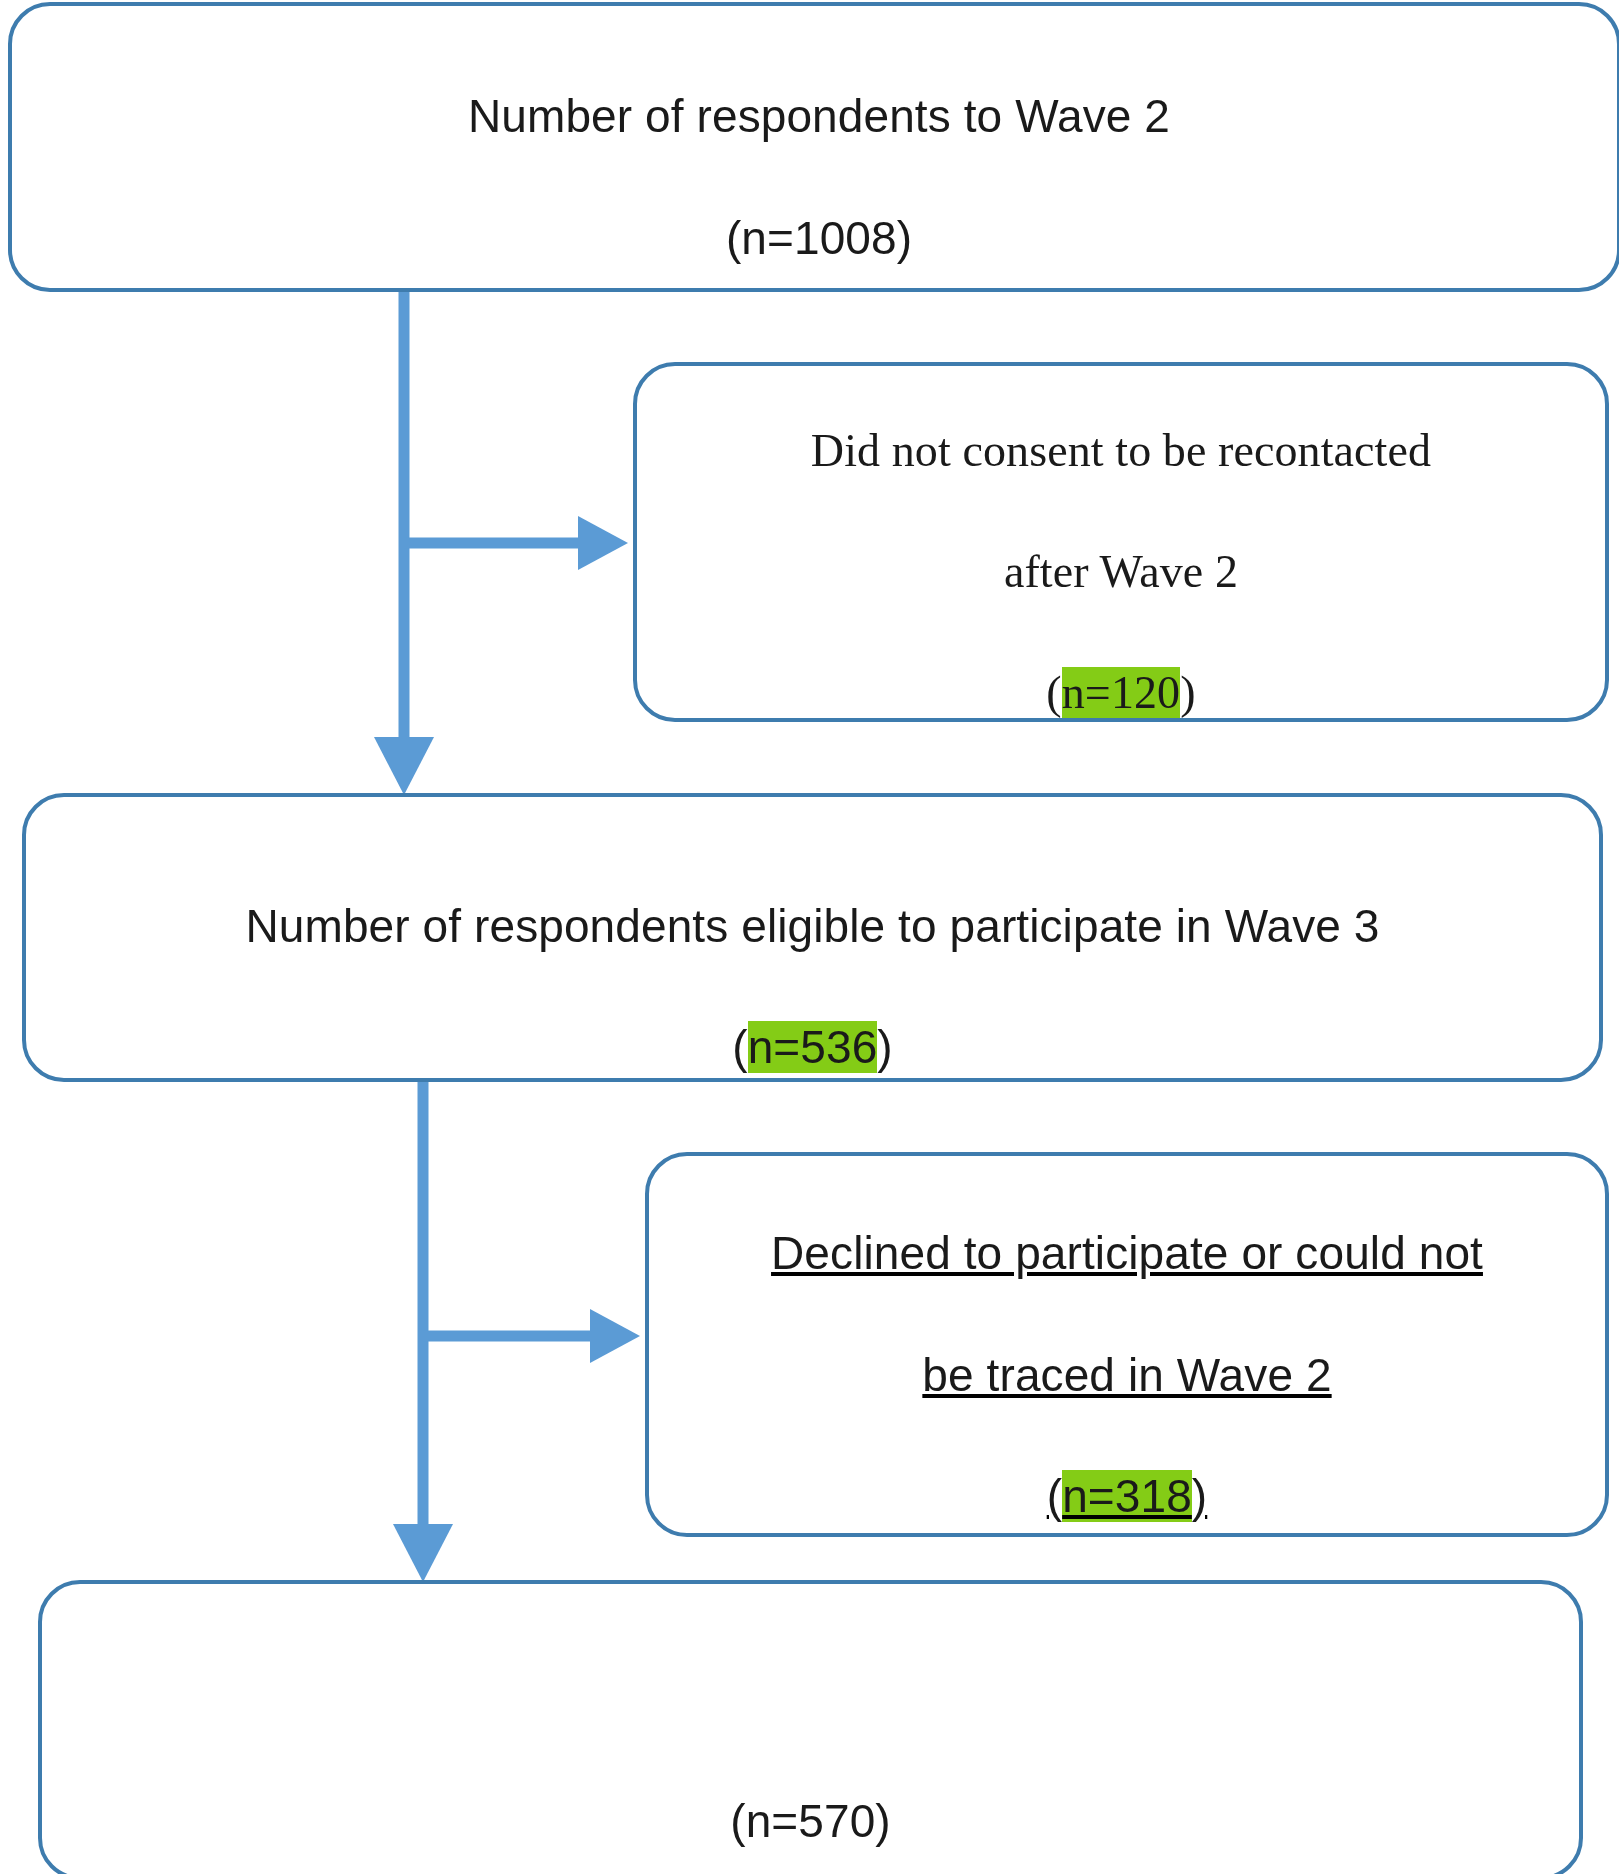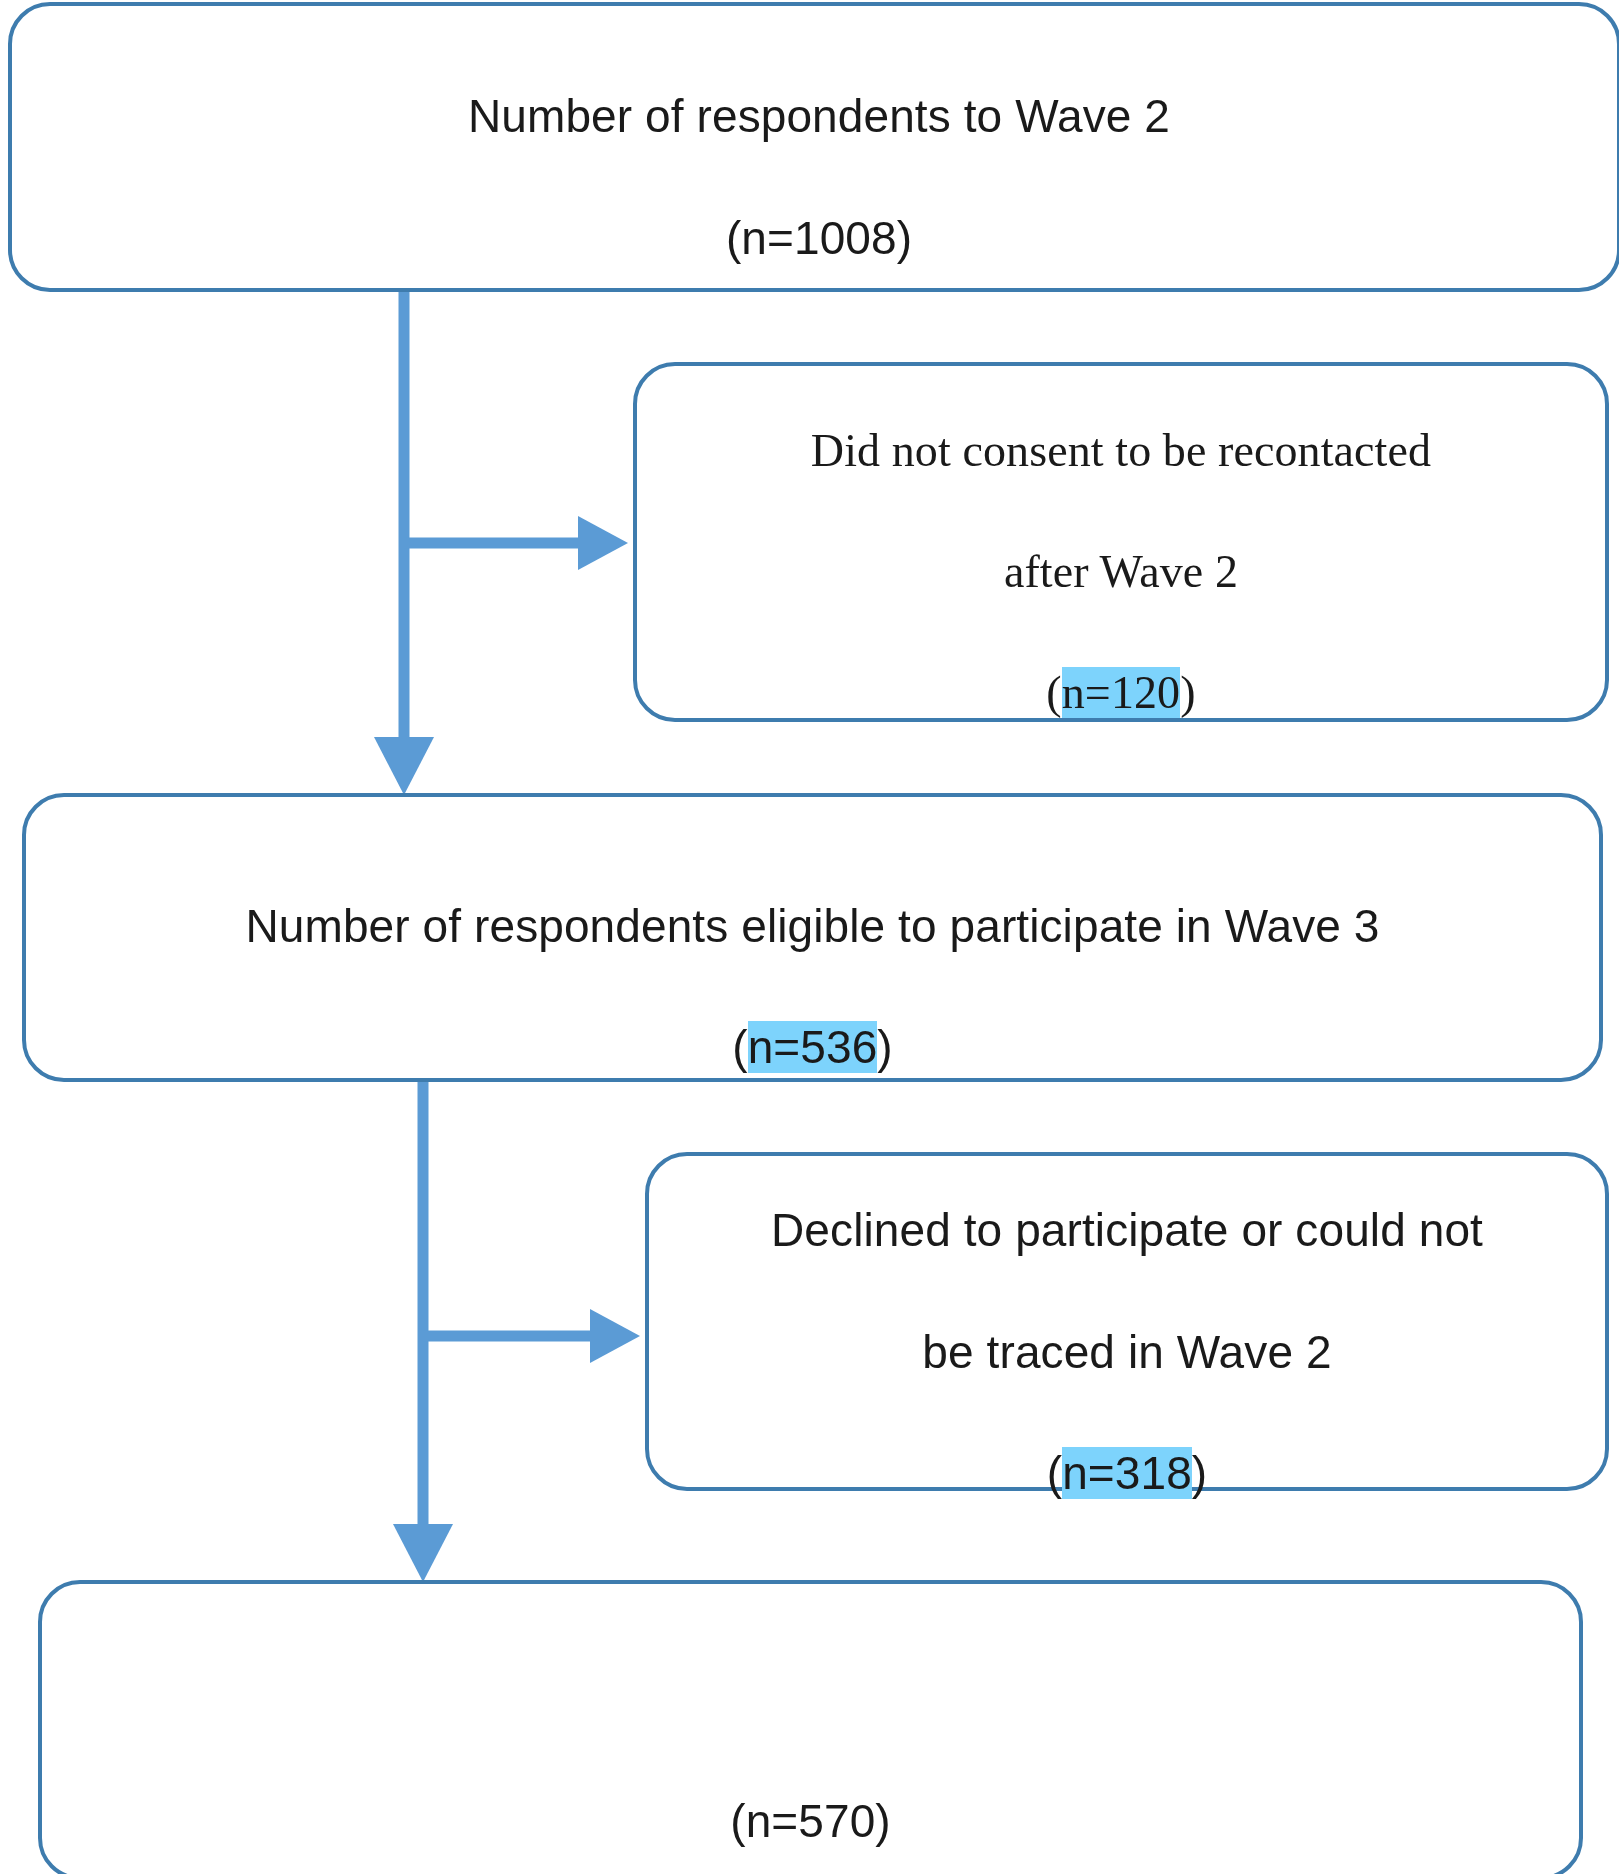--- a/index.html
+++ b/index.html
@@ -30,21 +30,21 @@
   }
   .node-text {
     font-size: 46px;
     line-height: 1.32;
     color: #1a1a1a;
     letter-spacing: 0.1px;
     padding: 0 22px;
     white-space: pre-line;
   }
   .hl {
-    background: #7dd3fc;
+    background: #84cc16;
   }
   .connector {
     position: absolute;
   }
   .connector svg {
     display: block;
     overflow: visible;
   }
 </style>
 </head>
@@ -92,21 +92,21 @@
     </div>
   </div>
 
   <div class="node" style="left:22px; top:793px; width:1581px; height:289px;align-items:flex-end;">
     <div class="node-text">
       <span>Number of respondents eligible to participate in Wave 3</span><br>
       <span><span>(</span><span class="hl">n=536</span><span>)</span></span>
     </div>
   </div>
 
-  <div class="node" style="left:645px; top:1152px; width:964px; height:339px;">
+  <div class="node" style="left:645px; top:1152px; width:964px; height:385px;text-decoration:underline;">
     <div class="node-text">
       <span>Declined to participate or could not</span><br>
       <span>be traced in Wave 2</span><br>
       <span><span>(</span><span class="hl">n=318</span><span>)</span></span>
     </div>
   </div>
 
   <div class="node" style="left:38px; top:1580px; width:1545px; height:300px;">
     <div class="node-text">
       <br>

